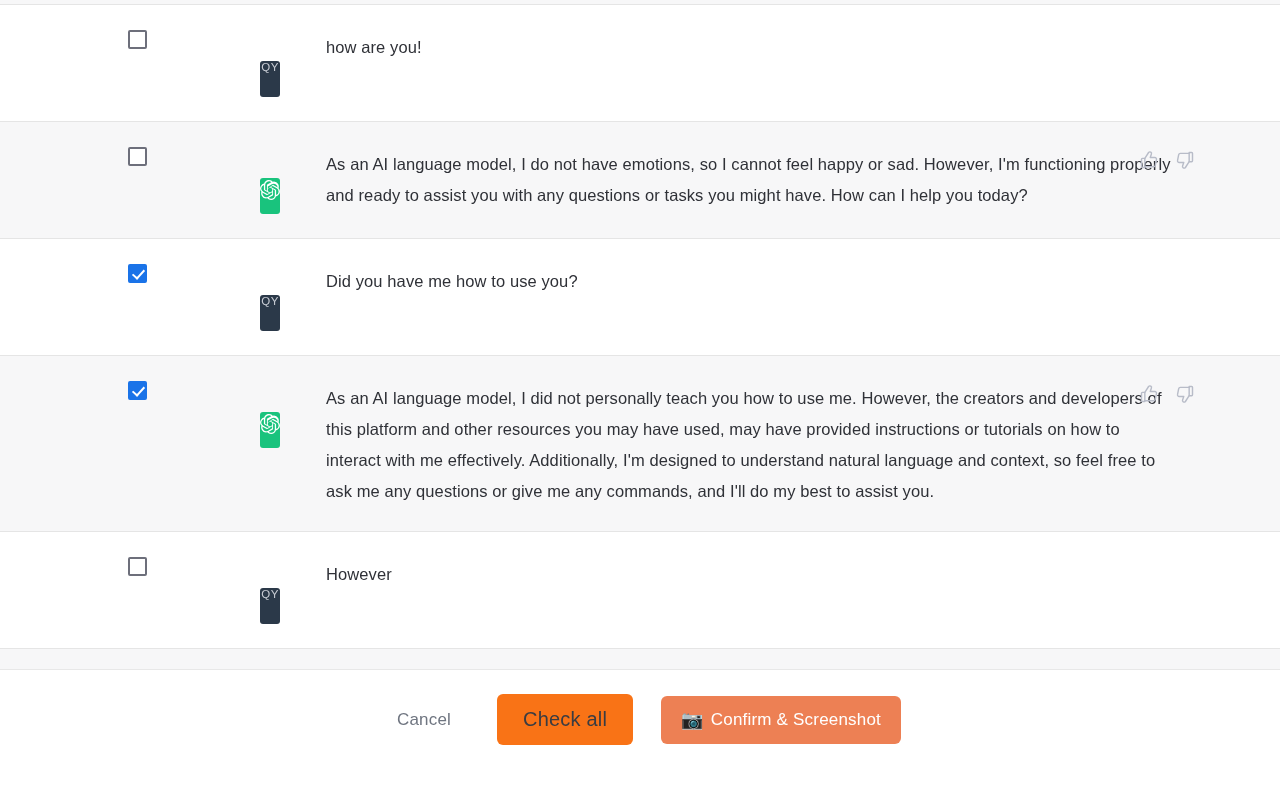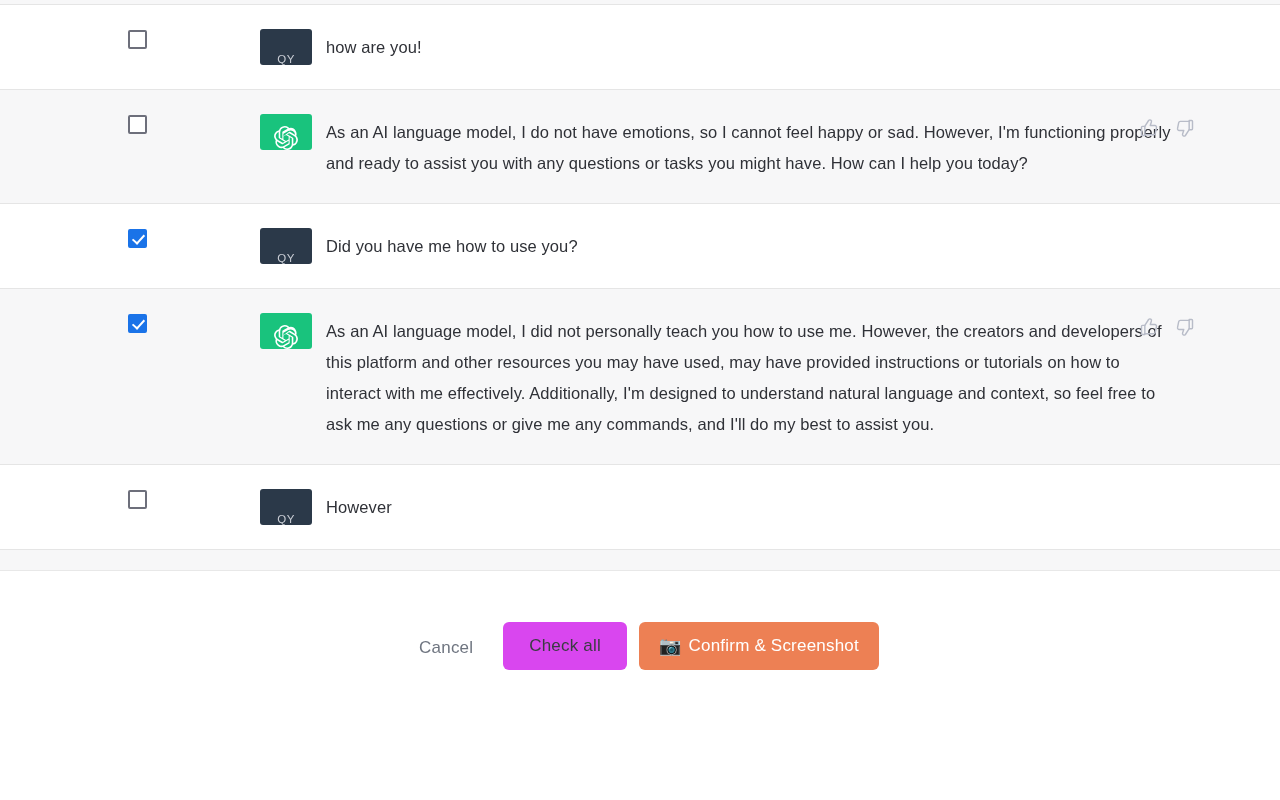--- a/index.html
+++ b/index.html
@@ -86,28 +86,29 @@
   
   .avatar-col {
     width: 66px;
     flex: 0 0 66px;
     display: flex;
     justify-content: flex-start;
     padding-top: 0px;
   }
 
   .avatar {
-    width: 52px;
+    width: 20px;
     height: 36px;
     border-radius: 3px;
     display: flex;
-    align-items: flex-end;
+    align-items: flex-start;
     justify-content: center;
     flex: none;
     overflow: hidden;
+    margin-top: 32px;
   }
   .avatar.user {
     background: #2b3949;
     color: #c8ccd4;
     font-size: 11.5px;
     letter-spacing: 0.4px;
     font-weight: 400;
   }
   .avatar.assistant {
     background: #19c37d;
@@ -157,44 +158,44 @@
     height: 21px;
     background: #f7f7f8;
     border-bottom: 1px solid #e8e8e8;
     box-sizing: border-box;
   }
 
   .footer {
     height: 99px;
     background: #ffffff;
     display: flex;
-    align-items: flex-end;
+    align-items: center;
     justify-content: center;
-    gap: 12px;
+    gap: 28px;
   }
 
   .btn {
     font-family: "Liberation Sans", sans-serif;
     border: none;
     cursor: pointer;
     box-sizing: border-box;
   }
 
   .btn-cancel {
     background: transparent;
     color: #6f7580;
     font-size: 17px;
     padding: 12px 18px;
     letter-spacing: 0.2px;
   }
 
   .btn-checkall {
-    background: #d946ef;
+    background: #f97316;
     color: #3a3c42;
-    font-size: 17px;
+    font-size: 20px;
     padding: 14px 26px;
     border-radius: 6px;
     letter-spacing: 0.2px;
   }
 
   .btn-confirm {
     background: #ed8054;
     color: #ffffff;
     font-size: 17px;
     padding: 14px 20px;

